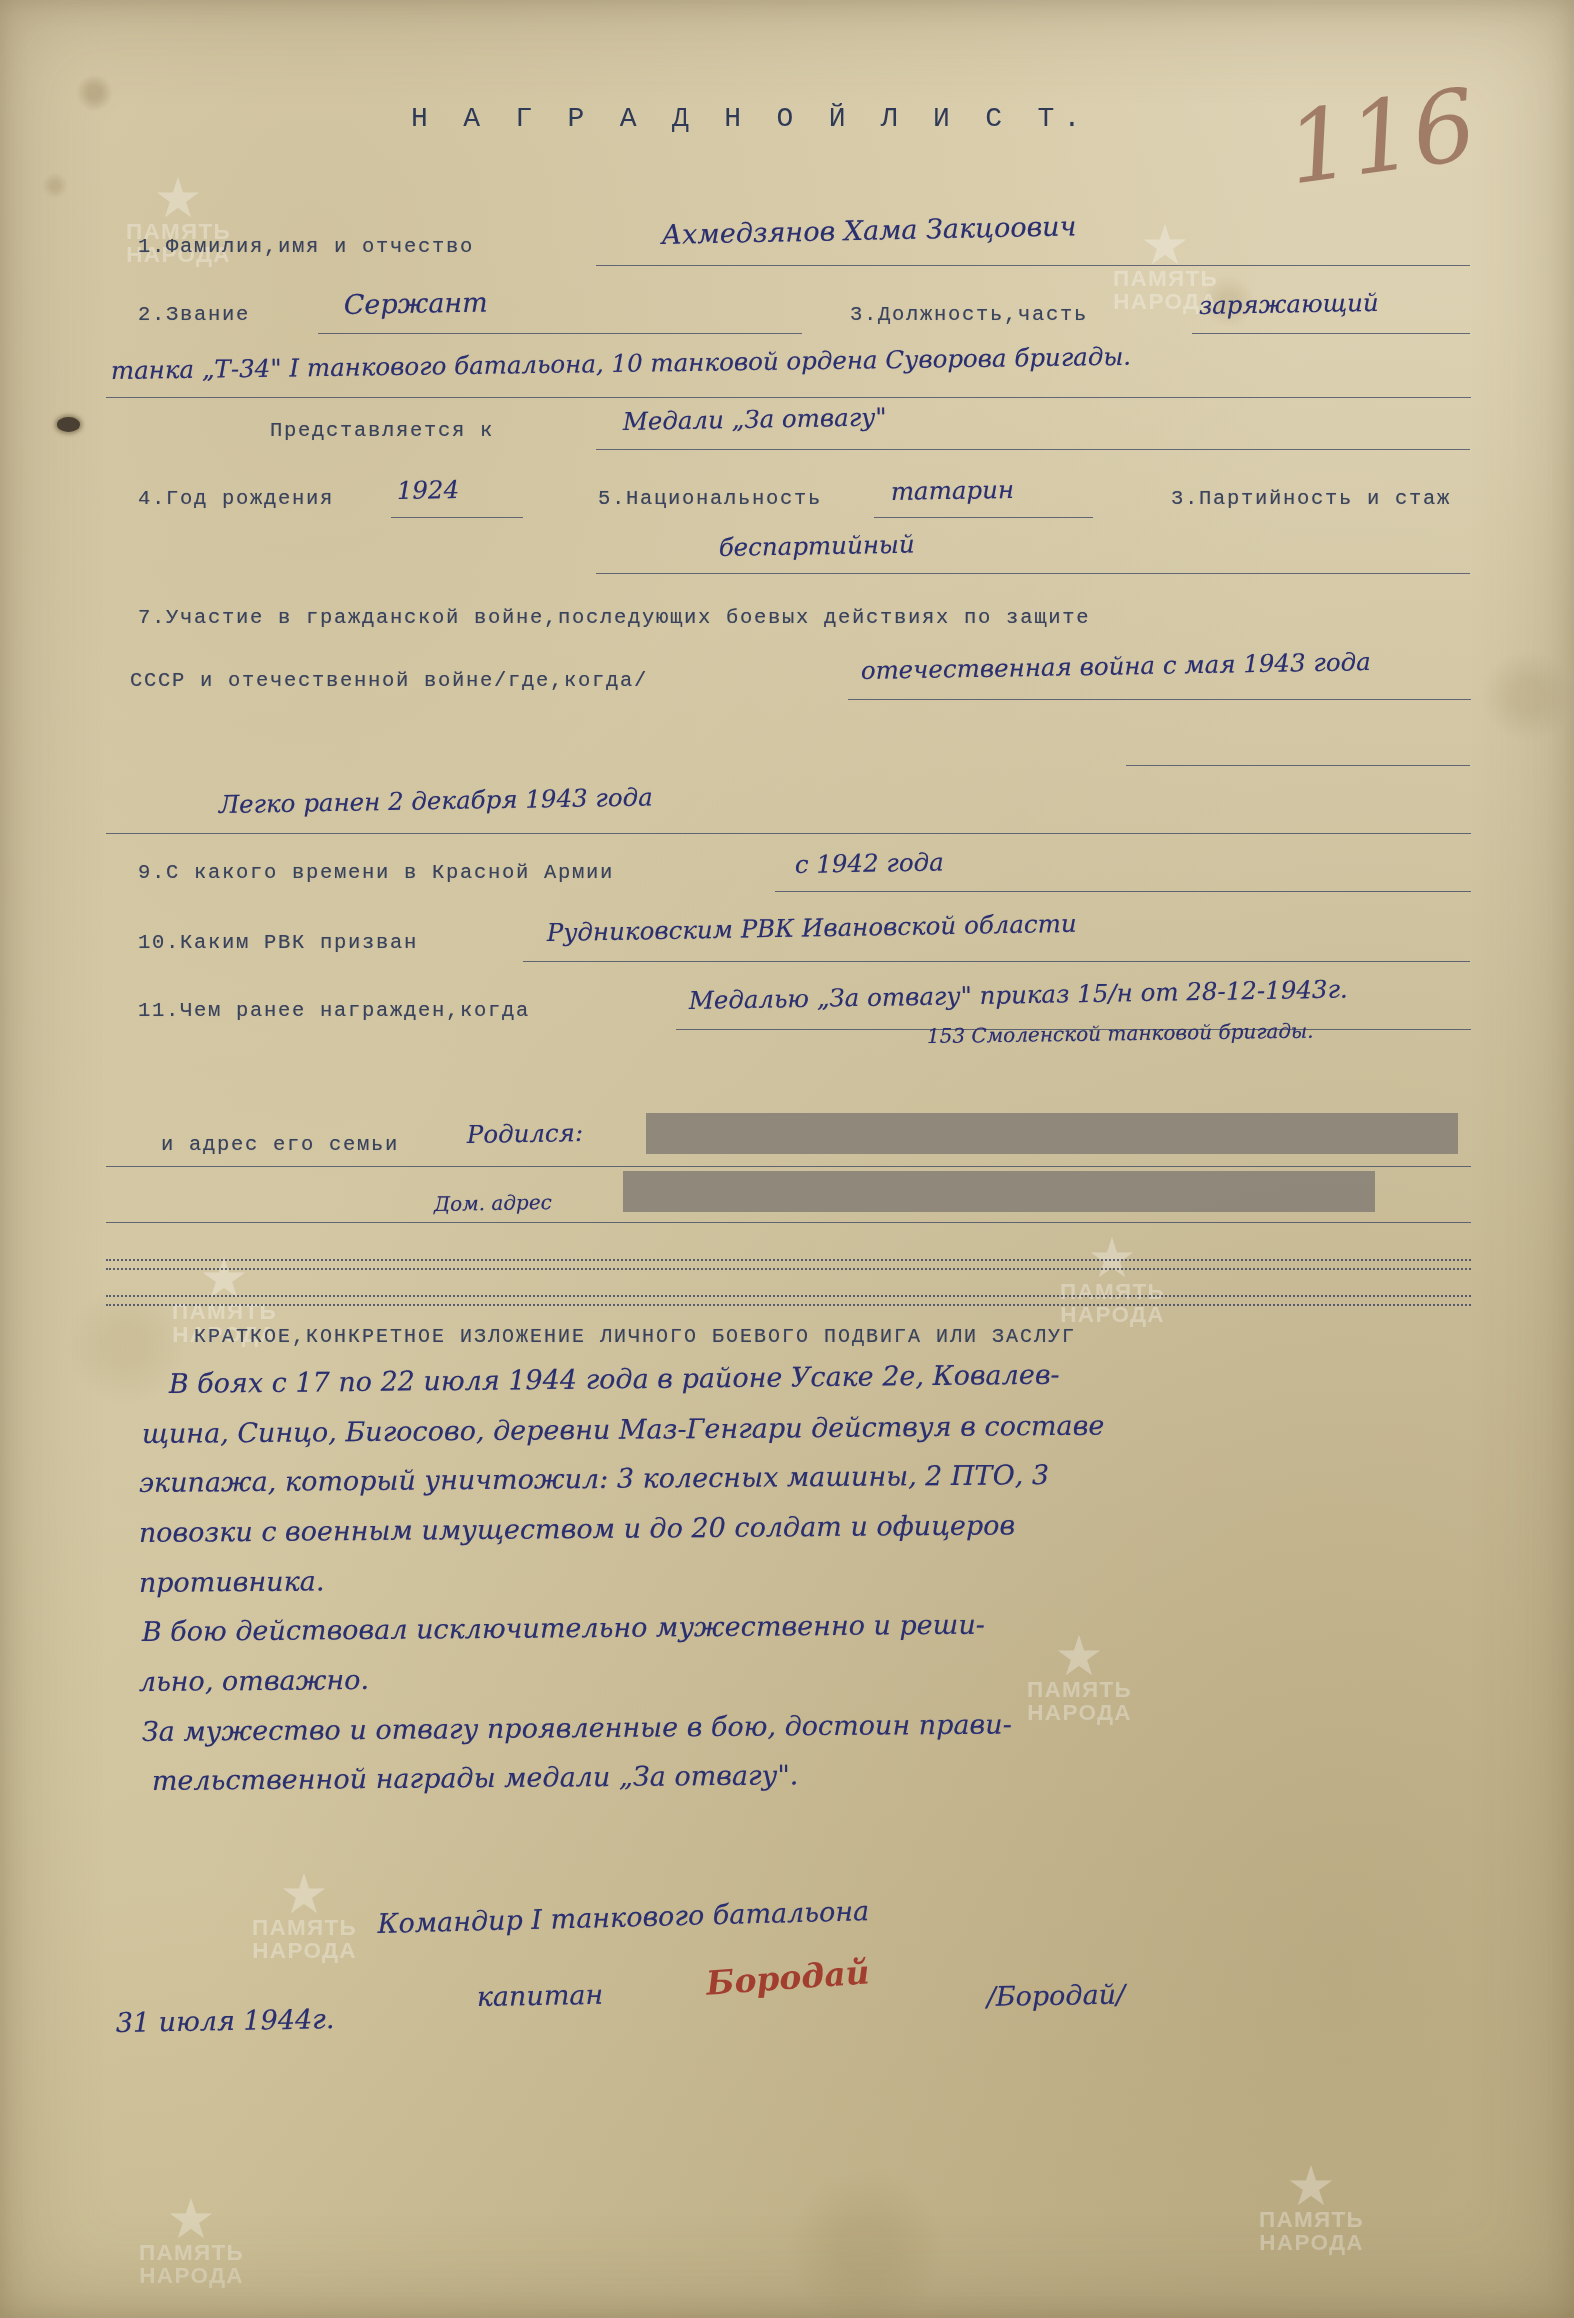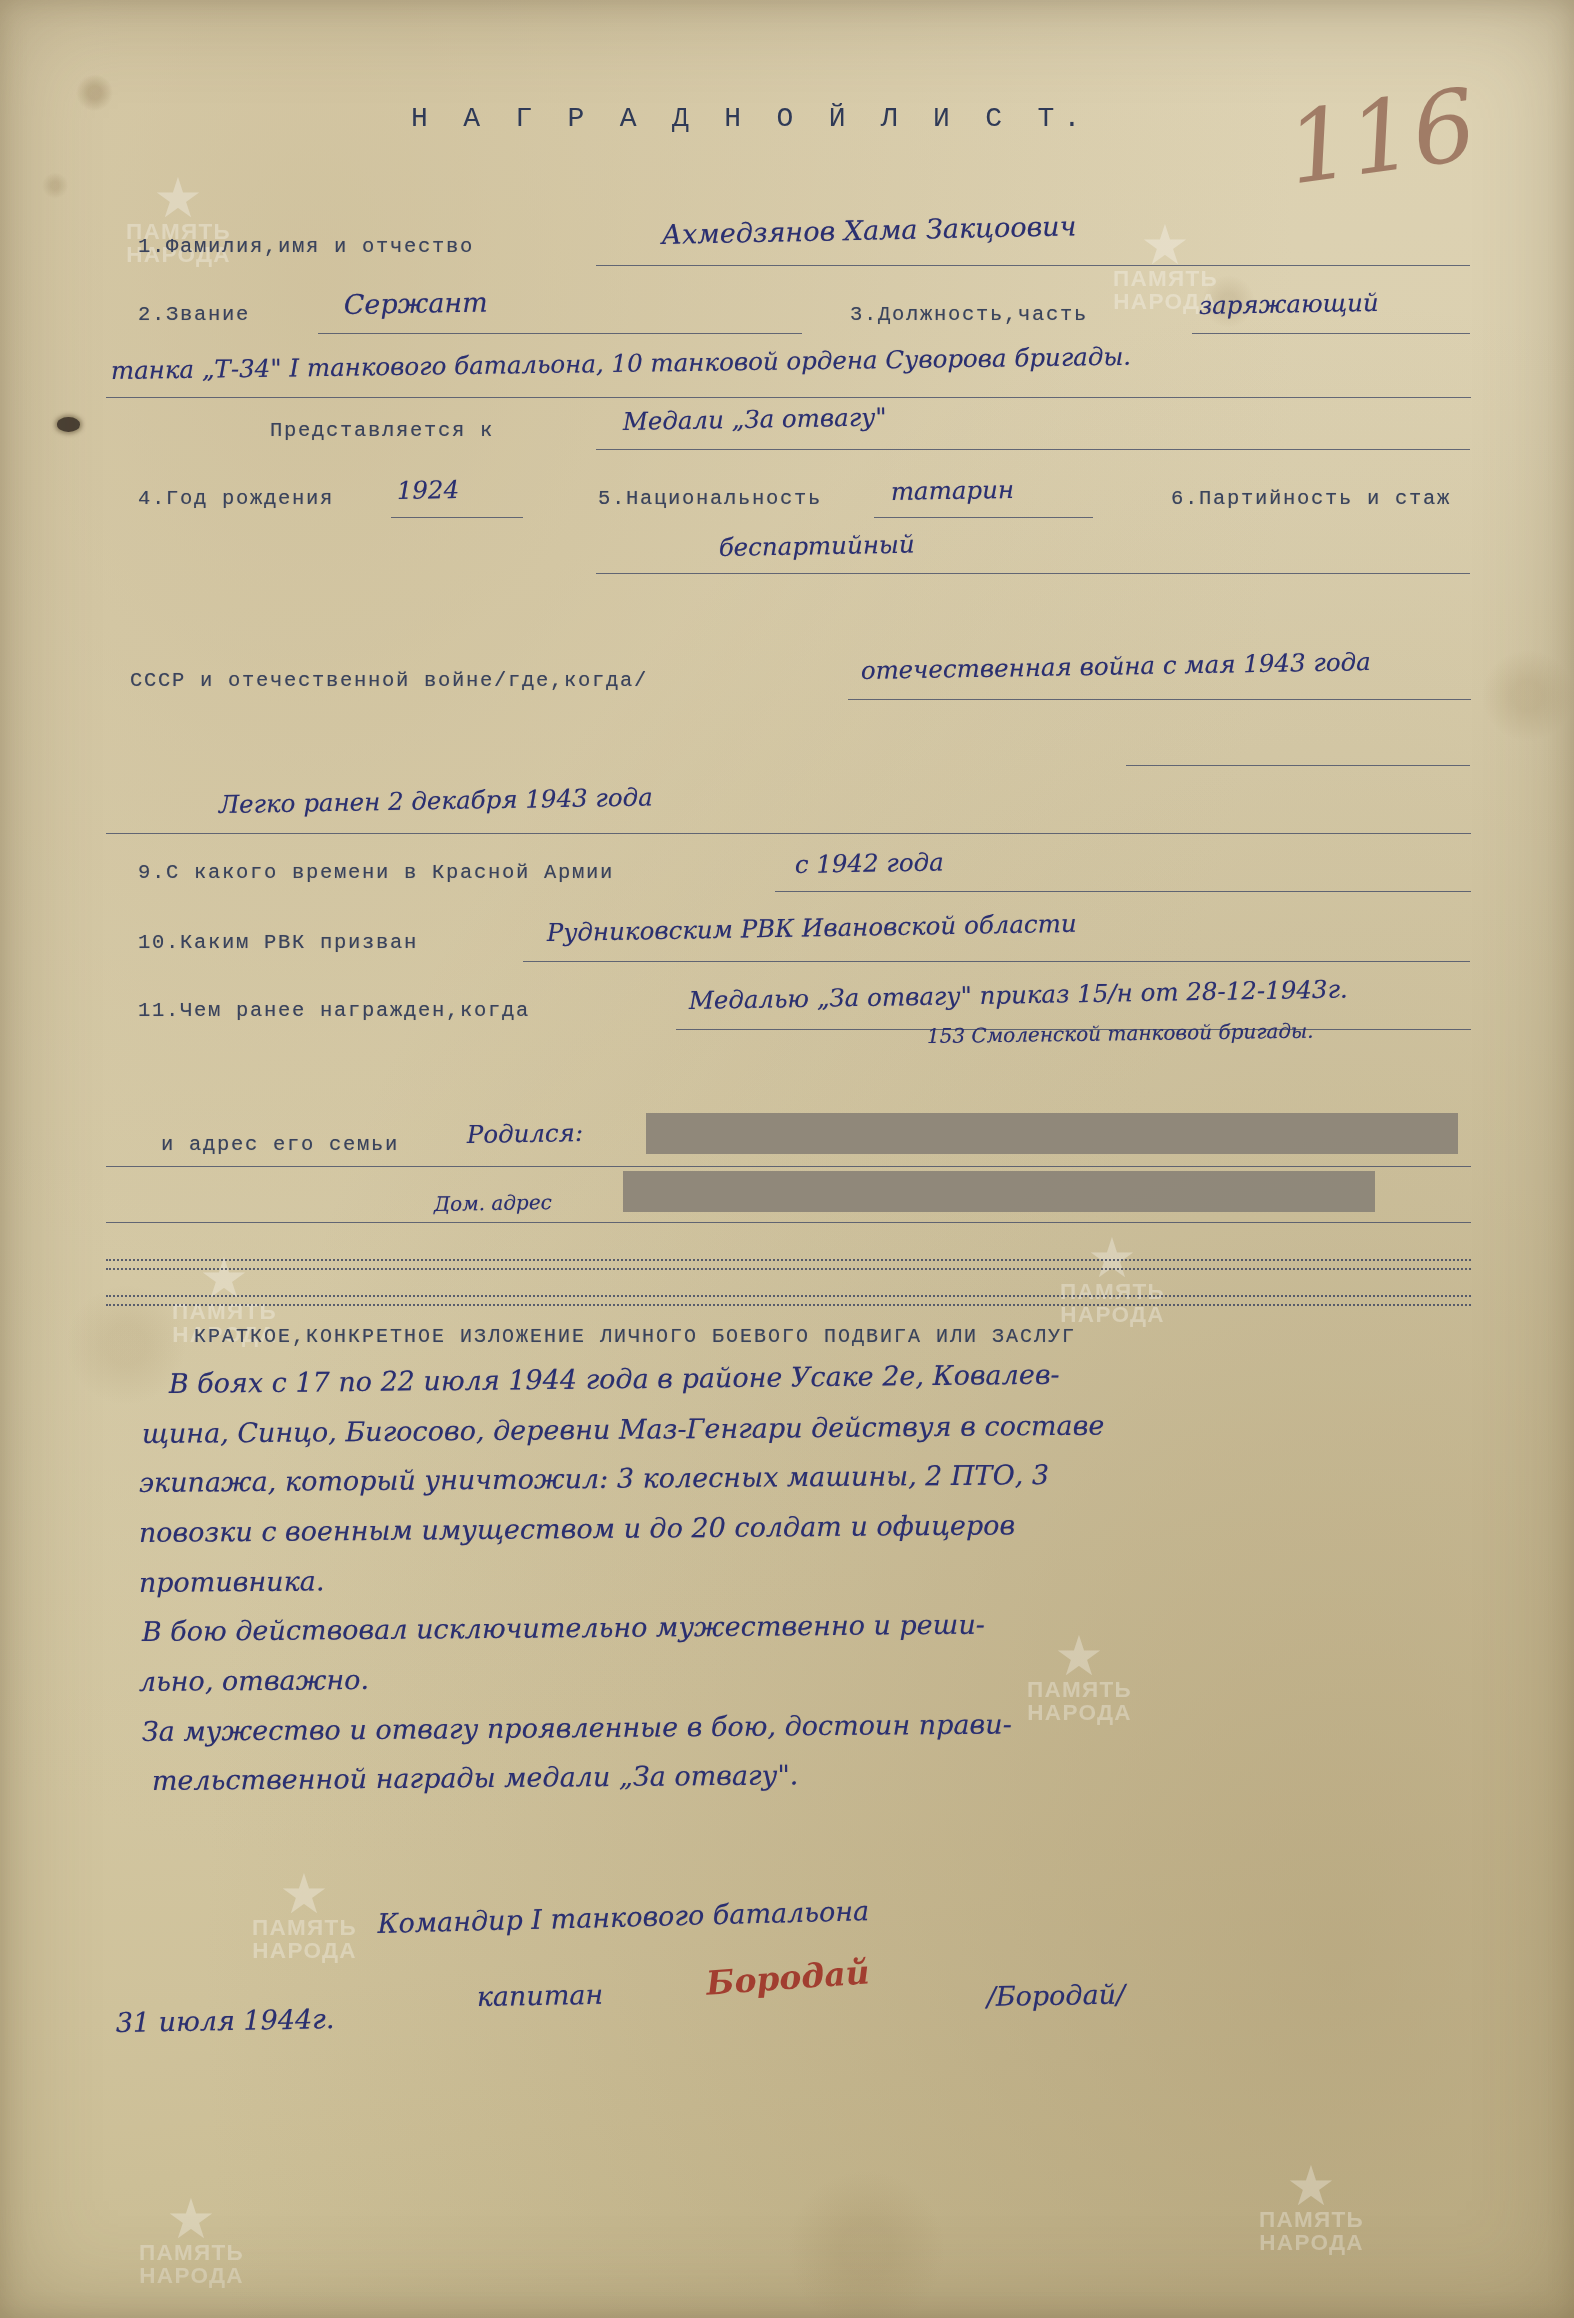--- a/index.html
+++ b/index.html
@@ -214,24 +214,25 @@
   <div class="hand" style="left:623px; top:407px; transform: rotate(-1deg);">Медали „За отвагу"</div>
 
   <div class="printed" style="left:106px; top:487px;">4.Год рождения</div>
   <div class="rule" style="left:391px; top:517px; width:132px;"></div>
   <div class="hand" style="left:397px; top:476px; transform: rotate(-1deg);">1924</div>
 
   <div class="printed" style="left:566px; top:487px;">5.Национальность</div>
   <div class="rule" style="left:874px; top:517px; width:219px;"></div>
   <div class="hand" style="left:891px; top:477px; transform: rotate(-1deg);">татарин</div>
 
-  <div class="printed" style="left:1139px; top:487px;">6.Партийность и стаж</div>
+  <div class="printed" style="left:1139px; top:487px;">3.Партийность и стаж</div>
   <div class="rule" style="left:596px; top:573px; width:874px;"></div>
   <div class="hand" style="left:719px; top:533px; transform: rotate(-1deg);">беспартийный</div>
 
+  <div class="printed" style="left:106px; top:606px;">7.Участие в гражданской войне,последующих боевых  действиях по защите</div>
   <div class="printed" style="left:98px; top:669px;">СССР и отечественной войне/где,когда/</div>
   <div class="rule" style="left:848px; top:699px; width:623px;"></div>
   <div class="hand" style="left:861px; top:656px; transform: rotate(-1deg);">отечественная война с мая 1943 года</div>
 
   <div class="rule" style="left:1126px; top:765px; width:344px;"></div>
   <div class="rule" style="left:106px; top:833px; width:1365px;"></div>
   <div class="hand" style="left:219px; top:790px; transform: rotate(-1deg);">Легко ранен 2 декабря 1943 года</div>
 
   <div class="printed" style="left:106px; top:861px;">9.С какого времени в Красной Армии</div>
   <div class="rule" style="left:775px; top:891px; width:696px;"></div>

